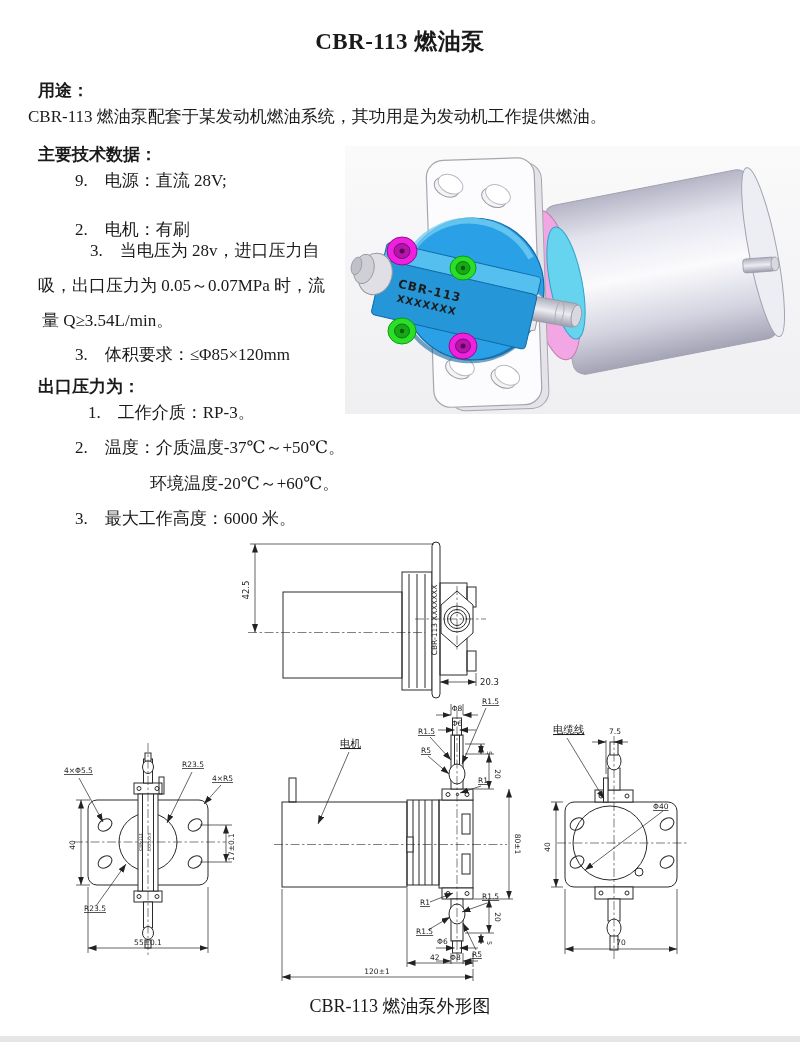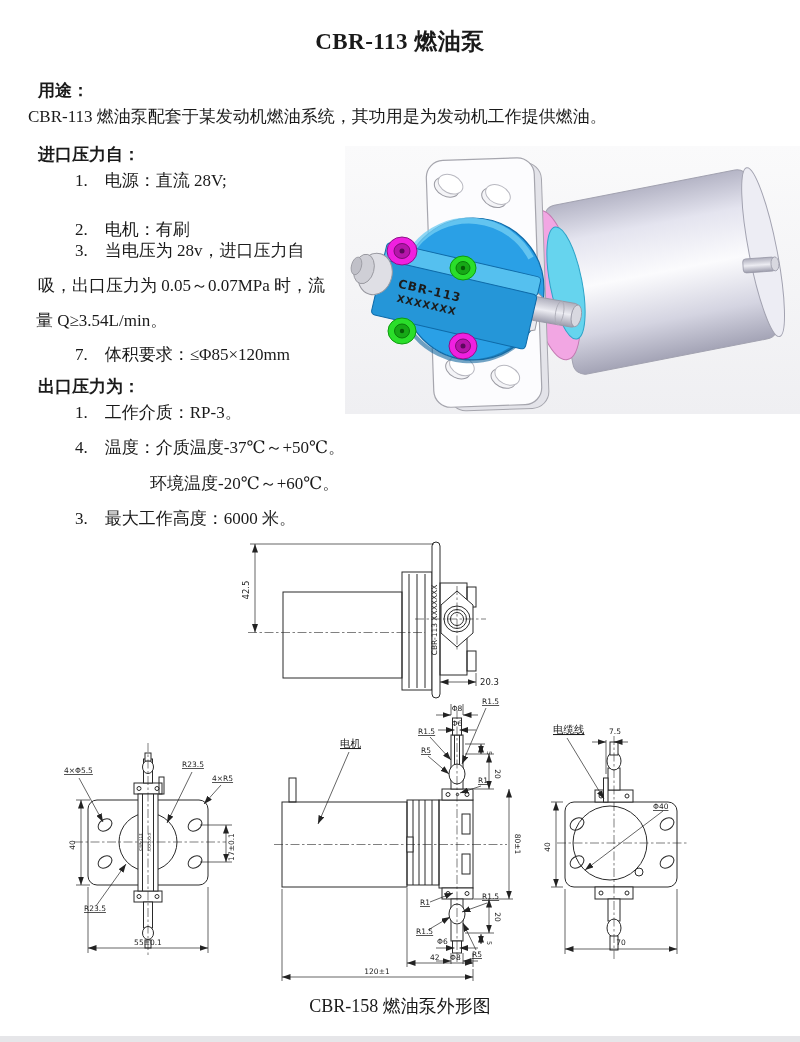--- a/index.html
+++ b/index.html
@@ -20,31 +20,31 @@
   .edge{position:absolute;left:0;bottom:0;width:800px;height:6px;background:#e6e6e9;}
 </style>
 </head>
 <body>
 
 <div class="title" style="top:26px">CBR-113 燃油泵</div>
 
 <div class="line bold" style="left:38px;top:80px">用途：</div>
 <div class="line" style="left:28px;top:106px">CBR-113 燃油泵配套于某发动机燃油系统，其功用是为发动机工作提供燃油。</div>
 
-<div class="line bold" style="left:38px;top:144px">进口压力自：</div>
-<div class="line" style="left:75px;top:170px">1.　电源：直流 28V;</div>
+<div class="line bold" style="left:38px;top:144px">主要技术数据：</div>
+<div class="line" style="left:75px;top:170px">9.　电源：直流 28V;</div>
 <div class="line" style="left:75px;top:219px">2.　电机：有刷</div>
-<div class="line" style="left:75px;top:240px">3.　当电压为 28v，进口压力自</div>
+<div class="line" style="left:90px;top:240px">3.　当电压为 28v，进口压力自</div>
 <div class="line" style="left:38px;top:275px">吸，出口压力为 0.05～0.07MPa 时，流</div>
-<div class="line" style="left:36px;top:310px">量 Q≥3.54L/min。</div>
-<div class="line" style="left:75px;top:344px">7.　体积要求：≤Φ85×120mm</div>
+<div class="line" style="left:42px;top:310px">量 Q≥3.54L/min。</div>
+<div class="line" style="left:75px;top:344px">3.　体积要求：≤Φ85×120mm</div>
 
 <div class="line bold" style="left:38px;top:376px">出口压力为：</div>
-<div class="line" style="left:75px;top:402px">1.　工作介质：RP-3。</div>
-<div class="line" style="left:75px;top:437px">4.　温度：介质温度-37℃～+50℃。</div>
+<div class="line" style="left:88px;top:402px">1.　工作介质：RP-3。</div>
+<div class="line" style="left:75px;top:437px">2.　温度：介质温度-37℃～+50℃。</div>
 <div class="line" style="left:150px;top:473px">环境温度-20℃～+60℃。</div>
 <div class="line" style="left:75px;top:508px">3.　最大工作高度：6000 米。</div>
 
 <svg style="left:345px;top:146px" width="455" height="268" viewBox="0 0 455 268">
   <defs>
     <linearGradient id="gBg" x1="0" y1="0" x2="0" y2="1">
       <stop offset="0" stop-color="#fafafb"></stop>
         <stop offset="1" stop-color="#efeff2"></stop>
     </linearGradient>
     <linearGradient id="gMot" x1="0" y1="0" x2="0" y2="1">
@@ -369,14 +369,14 @@
     <line x1="18" y1="175" x2="30" y2="175" class="dln"></line>
     <line x1="23" y1="90" x2="23" y2="175" class="dln" marker-start="url(#mD)" marker-end="url(#mD)"></line>
     <text x="17" y="135" class="ts" text-anchor="middle" transform="rotate(-90 17 135)">40</text>
     <line x1="32" y1="177" x2="32" y2="242" class="dln"></line>
     <line x1="144" y1="177" x2="144" y2="242" class="dln"></line>
     <line x1="32" y1="237" x2="144" y2="237" class="dln" marker-start="url(#mD)" marker-end="url(#mD)"></line>
     <text x="88" y="233" class="ts" text-anchor="middle">70</text>
   </g>
 </svg>
 
-<div class="caption" style="top:994px">CBR-158 燃油泵外形图</div>
+<div class="caption" style="top:994px">CBR-113 燃油泵外形图</div>
 <div class="edge"></div>
 
 </body></html>

